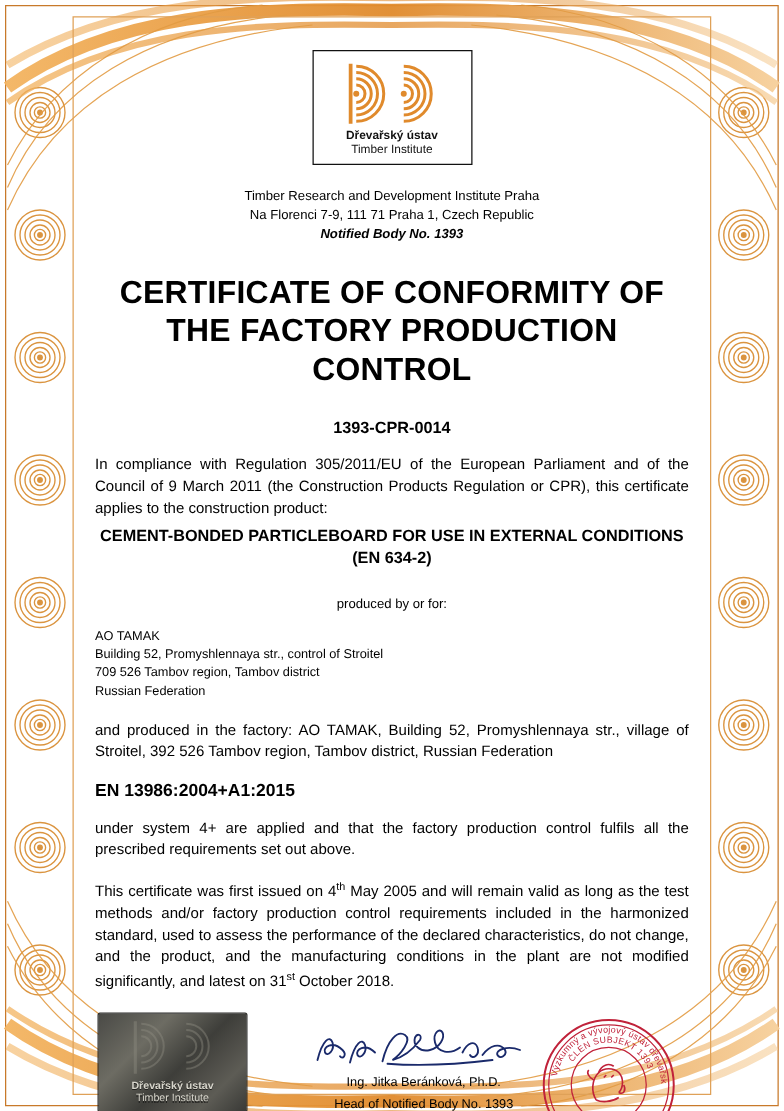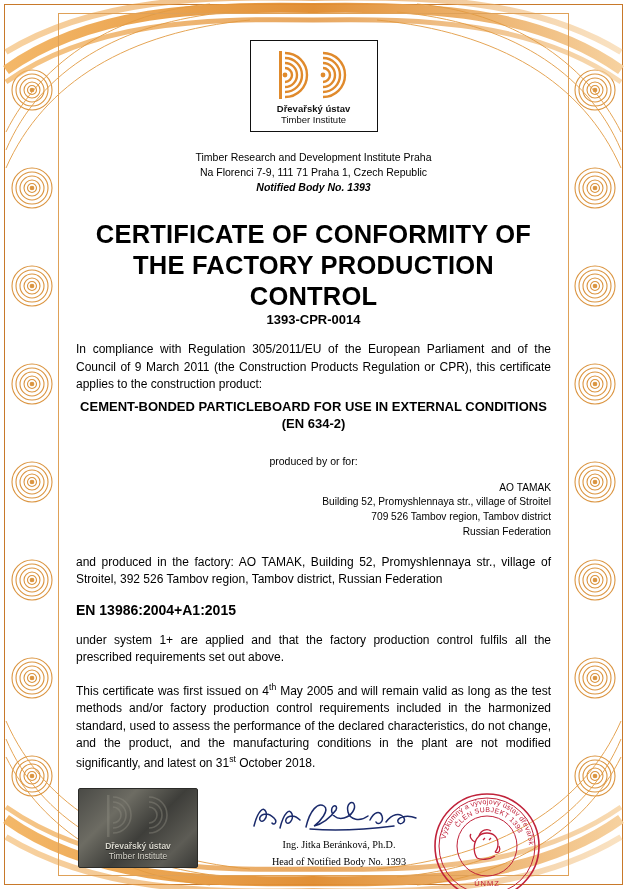--- a/index.html
+++ b/index.html
@@ -83,20 +83,21 @@
     margin: 24px 0 0 0;
     text-align: center;
     font-size: 25.5px;
     font-weight: bold;
     line-height: 1.22;
     letter-spacing: 0.2px;
     color: #000;
   }
 
   .cert-number {
+    margin-top: 22px;
     text-align: center;
     font-size: 13px;
     font-weight: bold;
     color: #000;
   }
 
   p.para {
     margin: 14px 0 0 0;
     font-size: 12px;
     line-height: 1.46;
@@ -115,21 +116,21 @@
 
   .produced-for {
     margin-top: 22px;
     text-align: center;
     font-size: 10.5px;
     color: #000;
   }
 
   .company-block {
     margin-top: 14px;
-    text-align: right;
+    text-align: left;
     font-size: 10.2px;
     line-height: 1.45;
     color: #000;
   }
 
   .standard {
     margin-top: 13px;
     font-size: 14px;
     font-weight: bold;
     color: #000;
@@ -177,21 +178,20 @@
     top: 8px;
     width: 230px;
     text-align: center;
   }
   .sign-svg { display: block; margin: 0 auto; }
   .sign-name {
     margin-top: 2px;
     font-size: 10.2px;
     color: #000;
     line-height: 1.4;
-    font-family: Liberation Serif, serif;
   }
 
   .seal {
     position: absolute;
     right: 8px;
     top: 2px;
     width: 112px;
     height: 112px;
   }
 </style>
@@ -419,31 +419,31 @@
     <div class="cert-number">1393-CPR-0014</div>
 
     <p class="para">In compliance with Regulation 305/2011/EU of the European Parliament and of the Council of 9 March 2011 (the Construction Products Regulation or CPR), this certificate applies to the construction product:</p>
 
     <div class="product-name">CEMENT-BONDED PARTICLEBOARD FOR USE IN EXTERNAL CONDITIONS (EN 634-2)</div>
 
     <div class="produced-for">produced by or for:</div>
 
     <div class="company-block">
       <div>AO TAMAK</div>
-      <div>Building 52, Promyshlennaya str., village of Stroitel</div>
+      <div>Building 52, Promyshlennaya str., control of Stroitel</div>
       <div>709 526 Tambov region, Tambov district</div>
       <div>Russian Federation</div>
     </div>
 
     <p class="para">and produced in the factory: AO TAMAK, Building 52, Promyshlennaya str., village of Stroitel, 392 526 Tambov region, Tambov district, Russian Federation</p>
 
 
     <div class="standard">EN 13986:2004+A1:2015</div>
 
-    <p class="para">under system 1+ are applied and that the factory production control fulfils all the prescribed requirements set out above.</p>
+    <p class="para">under system 4+ are applied and that the factory production control fulfils all the prescribed requirements set out above.</p>
 
     <p class="para"><span>This certificate was first issued on 4</span><sup>th</sup><span> May 2005 and will remain valid as long as the test methods and/or factory production control requirements included in the harmonized standard, used to assess the performance of the declared characteristics, do not change, and the product, and the manufacturing conditions in the plant are not modified significantly, and latest on 31</span><sup>st</sup><span> October 2018.</span></p>
 
     <div class="footer">
 
       <div class="emboss">
         <svg class="emboss-inner" width="118" height="78" viewBox="0 0 118 78">
           <g fill="none" stroke="#8d8b80" stroke-width="1.6" opacity="0.8">
             <g transform="translate(34,26)">
               <path d="M0,-18 A18,18 0 0 1 0,18"></path>

